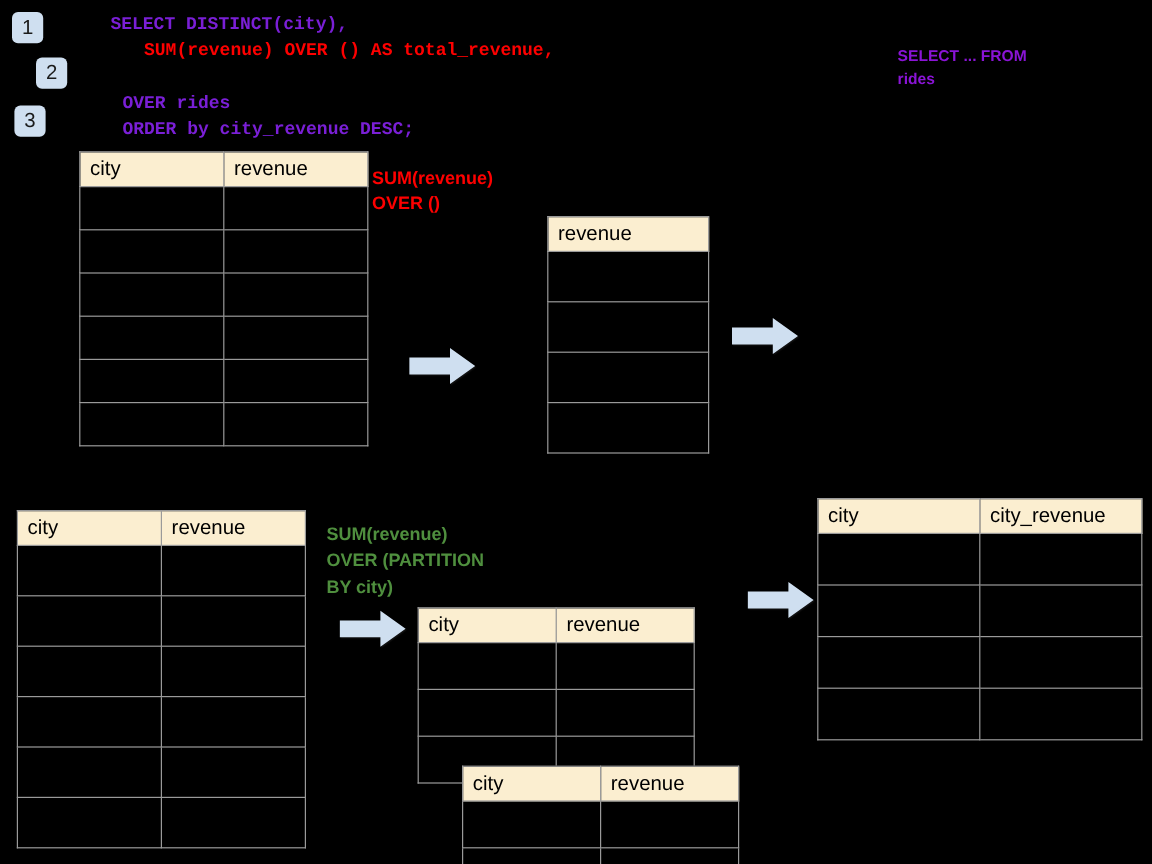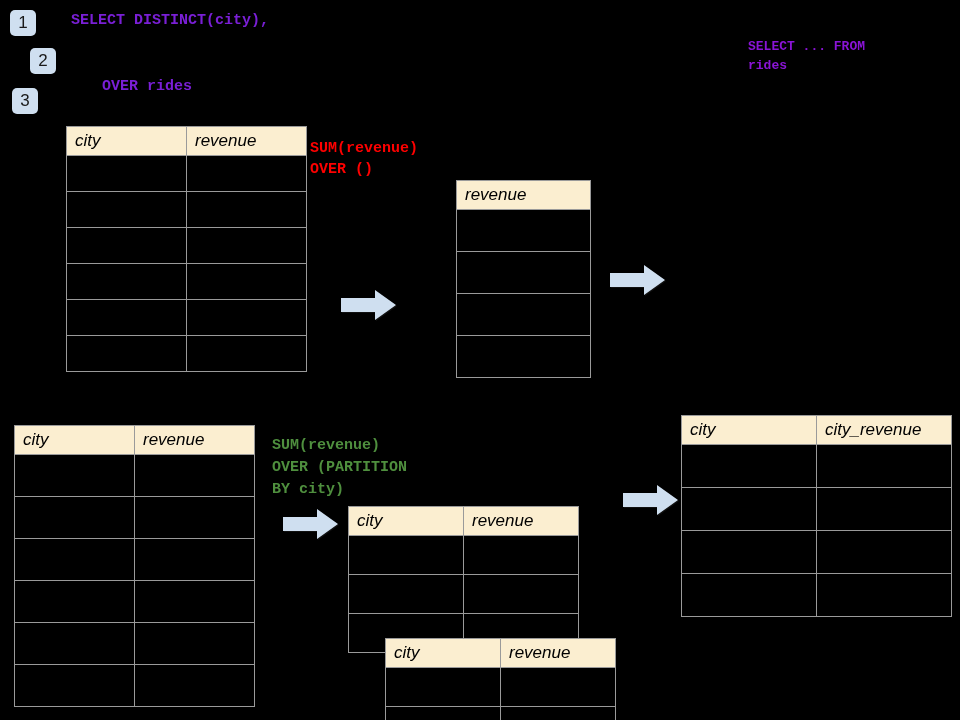--- a/index.html
+++ b/index.html
@@ -40,21 +40,21 @@
     font-weight: bold;
     white-space: pre;
     letter-spacing: 0px;
   }
   .code-purple { color: #7a1fd6; }
   .code-red    { color: #fe0000; }
   .code-green  { color: #4f8f3e; }
 
   .note {
     position: absolute;
-    font-family: Liberation Mono, monospace;
+    font-family: Liberation Sans, sans-serif;
     font-size: 13px;
     font-weight: bold;
     white-space: pre;
     line-height: 19px;
   }
   .note-purple { color: #8a14d6; }
   .note-red    { color: #fe0000; }
   .note-green  { color: #4f8f3e; }
 
   
@@ -72,40 +72,41 @@
   .tbl th {
     border: 1px solid #9a9a9a;
     background: #fbeed0;
     color: #000000;
     font-family: "Liberation Sans", sans-serif;
     font-size: 17px;
     font-weight: normal;
     text-align: left;
     padding: 4px 0 4px 8px;
     white-space: nowrap;
-    font-style: italic;
   }
 
   
   .arrow {
     position: absolute;
     filter: drop-shadow(1.5px 1.5px 0 rgba(20,20,20,0.85));
   }
 </style>
 </head>
 <body>
 
 <div id="canvas">
 
   <div class="badge" style="left:10px; top:10px;">1</div>
   <div class="badge" style="left:30px; top:48px;">2</div>
   <div class="badge" style="left:12px; top:88px;">3</div>
 
-  <div class="code code-purple" style="left:71px; top:12px;text-align:right;">SELECT DISTINCT(city),</div>
+  <div class="code code-purple" style="left:92px; top:12px;text-align:right;">SELECT DISTINCT(city),</div>
+  <div class="code code-red" style="left:84px; top:34px;">    SUM(revenue) OVER () AS total_revenue,</div>
   <div class="code code-purple" style="left:84px; top:78px;">  OVER rides</div>
+  <div class="code code-purple" style="left:84px; top:100px;">  ORDER by city_revenue DESC;</div>
 
   <div class="note note-purple" style="left:748px; top:37px;">SELECT ... FROM
 rides</div>
 
   <div class="note note-red" style="left:310px; top:138px; font-size:15px; line-height:21px;">SUM(revenue)
 OVER ()</div>
 
   <div class="note note-green" style="left:272px; top:435px; font-size:15px; line-height:22px;">SUM(revenue)
 OVER (PARTITION
 BY city)</div>

